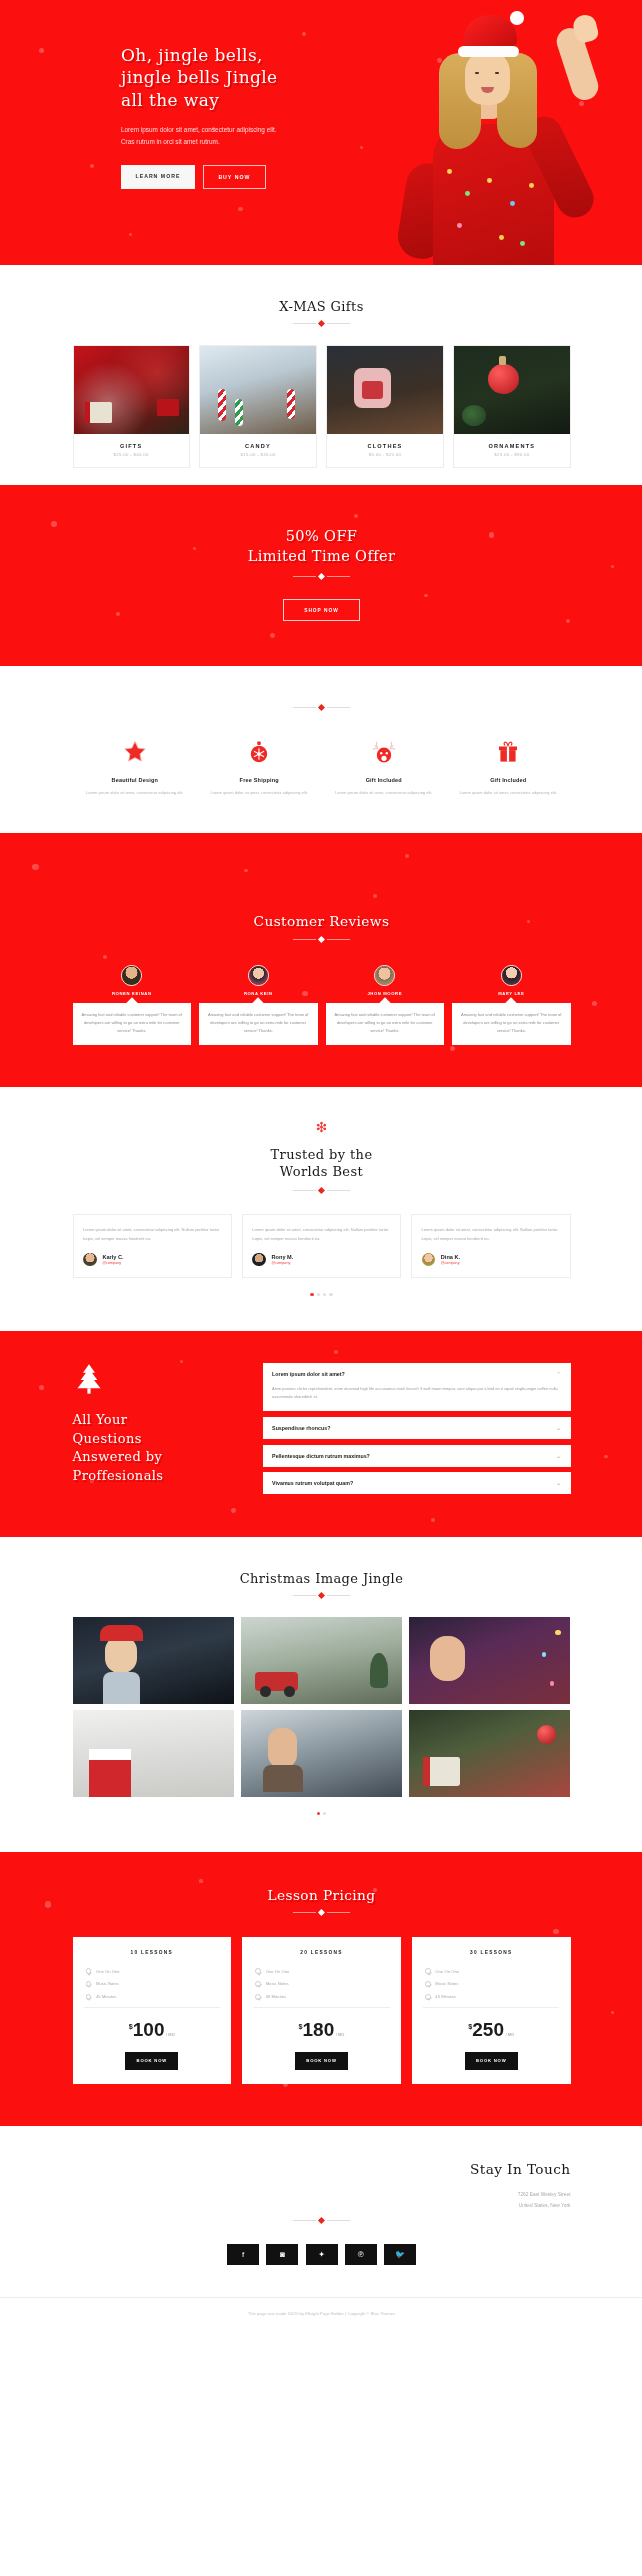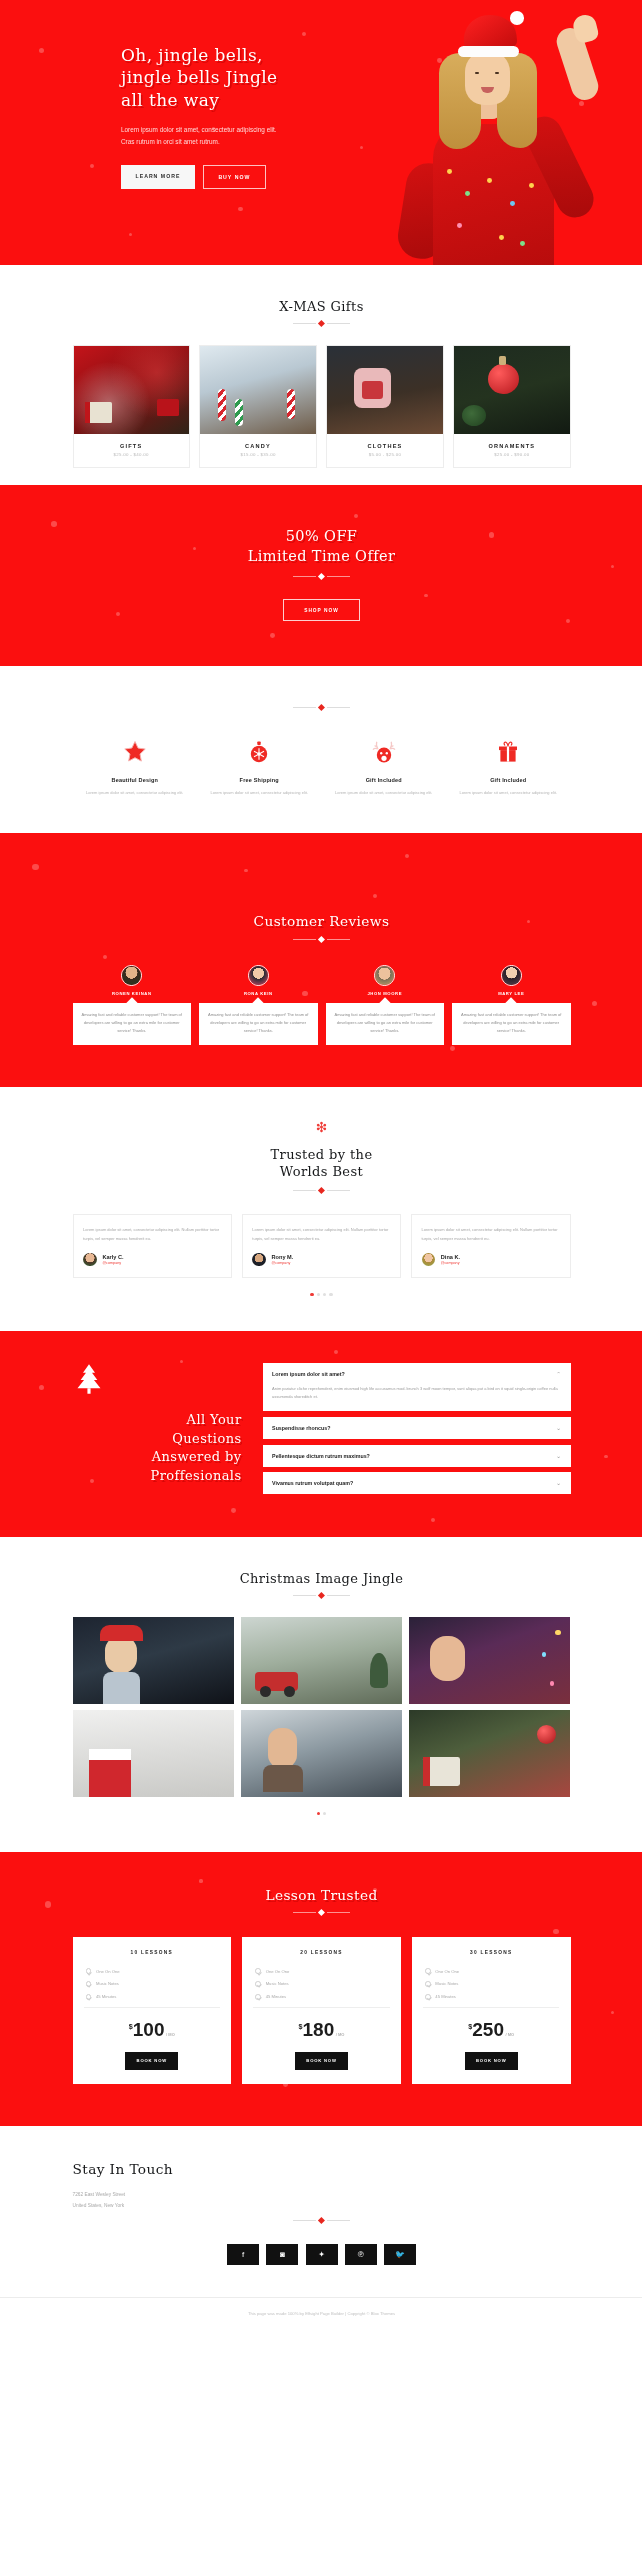--- a/index.html
+++ b/index.html
@@ -119,21 +119,21 @@
   .ts-co { font-size:3.7px; color:#ef3b36; margin-top:1.6px; }
   .dots { display:flex; gap:3.2px; justify-content:center; margin-top:14.5px; }
   .dots i { width:3.2px; height:3.2px; border-radius:50%; background:#e0e0e0; display:block; }
   .dots i.on { background:#ef3b36; }
 
   
   #faq { padding:32px 0 37px; }
   .faq-row { display:flex; gap:21px; align-items:flex-start; }
   .faq-left { width:169px; }
   .faq-tree { font-size:22.5px; color:#fff; line-height:1; }
-  .faq-left h2 { font-size:13px; line-height:1.42; margin-top:9.6px;text-align:right; }
+  .faq-left h2 { font-size:13px; line-height:1.42; margin-top:9.6px; }
   .faq-list { flex:1; }
   .faq-item { background:#fff; margin-bottom:5.6px; }
   .faq-q { display:flex; justify-content:space-between; align-items:center; padding:8px 9.6px; cursor:pointer; }
   .faq-q span.t { font-size:5.3px; font-weight:bold; color:#1d1d1d; }
   .faq-q span.c { font-size:5.6px; color:#9a9a9a; }
   .faq-a { padding:0 9.6px 9.6px; font-size:4px; color:#9b9b9b; line-height:2.1; }
 
   
   #gallery { padding:34px 0 37px; background:#fff; }
   #gallery h2 { font-size:13px; text-align:center; }
@@ -149,21 +149,21 @@
   .pr-feats { margin-top:13px; padding:0 13px; }
   .pr-feat { display:flex; align-items:center; gap:4.8px; font-size:4.2px; color:#a9a9a9; margin-bottom:7.2px; }
   .pr-feat .ck { width:5.6px; height:5.6px; border:0.8px solid #cfcfcf; border-radius:50%; position:relative; flex:0 0 auto; }
   .pr-feat .ck:after { content:""; position:absolute; left:1.6px; top:1.2px; width:1.6px; height:2.8px; border:solid #cfcfcf; border-width:0 0.8px 0.8px 0; transform:rotate(42deg); }
   .pr-price { border-top:0.8px solid #eee; margin:4.8px 11.2px 0; padding-top:11.2px; font-size:19px; font-weight:bold; color:#1d1d1d; display:flex; align-items:flex-start; justify-content:center; }
   .pr-price .cur { font-size:7.2px; margin-top:3.2px; }
   .pr-price .per { font-size:4px; color:#b2b2b2; align-self:flex-end; margin-bottom:4px; margin-left:1.6px; }
   .pr-btn { margin:11.2px auto 0; width:53px; padding:6.4px 0; background:#111; color:#fff; font-size:4.2px; letter-spacing:0.8px; font-weight:bold; cursor:pointer; }
 
   
-  #touch { padding:35px 0 32px; background:#fff; text-align:left; }
+  #touch { padding:35px 0 32px; background:#fff; text-align:right; }
   #touch h2 { font-size:13.7px; }
   .addr { font-size:4.8px; color:#a9a9a9; line-height:2.3; margin-top:11.2px; }
   .socials { display:flex; gap:7.2px; justify-content:center; margin-top:21px; }
   .soc { width:32px; height:21px; background:#111; color:#fff; display:flex; align-items:center; justify-content:center; font-size:8px; cursor:pointer; }
   .copy { border-top:0.8px solid #ececec; padding:13px 0 14.5px; text-align:center; font-size:4.2px; color:#c2c2c2; }
 
   .ph { position:absolute; inset:0; }
 </style>
 </head>
 <body>
@@ -632,21 +632,21 @@
     <i style="left:7%;top:18%;width:6.4px;height:6.4px"></i>
       <i style="left:17%;top:66%;width:4px;height:4px"></i>
     <i style="left:31%;top:10%;width:3.2px;height:3.2px"></i>
       <i style="left:44%;top:84%;width:4.8px;height:4.8px"></i>
     <i style="left:58%;top:13%;width:4px;height:4px"></i>
       <i style="left:72%;top:76%;width:4.8px;height:4.8px"></i>
     <i style="left:86%;top:28%;width:5.6px;height:5.6px"></i>
       <i style="left:95%;top:58%;width:3.2px;height:3.2px"></i>
   </div>
   <div class="wrap">
-    <h2 class="disp disp-w">Lesson Trusted</h2>
+    <h2 class="disp disp-w">Lesson Pricing</h2>
     <div class="divider">
         <span class="ln"></span>
         <span class="dm"></span>
         <span class="ln"></span>
       </div>
     <div class="pr-grid">
 
       <div class="pr-card">
         <div class="pr-title">10 LESSONS</div>
         <div class="pr-feats">

